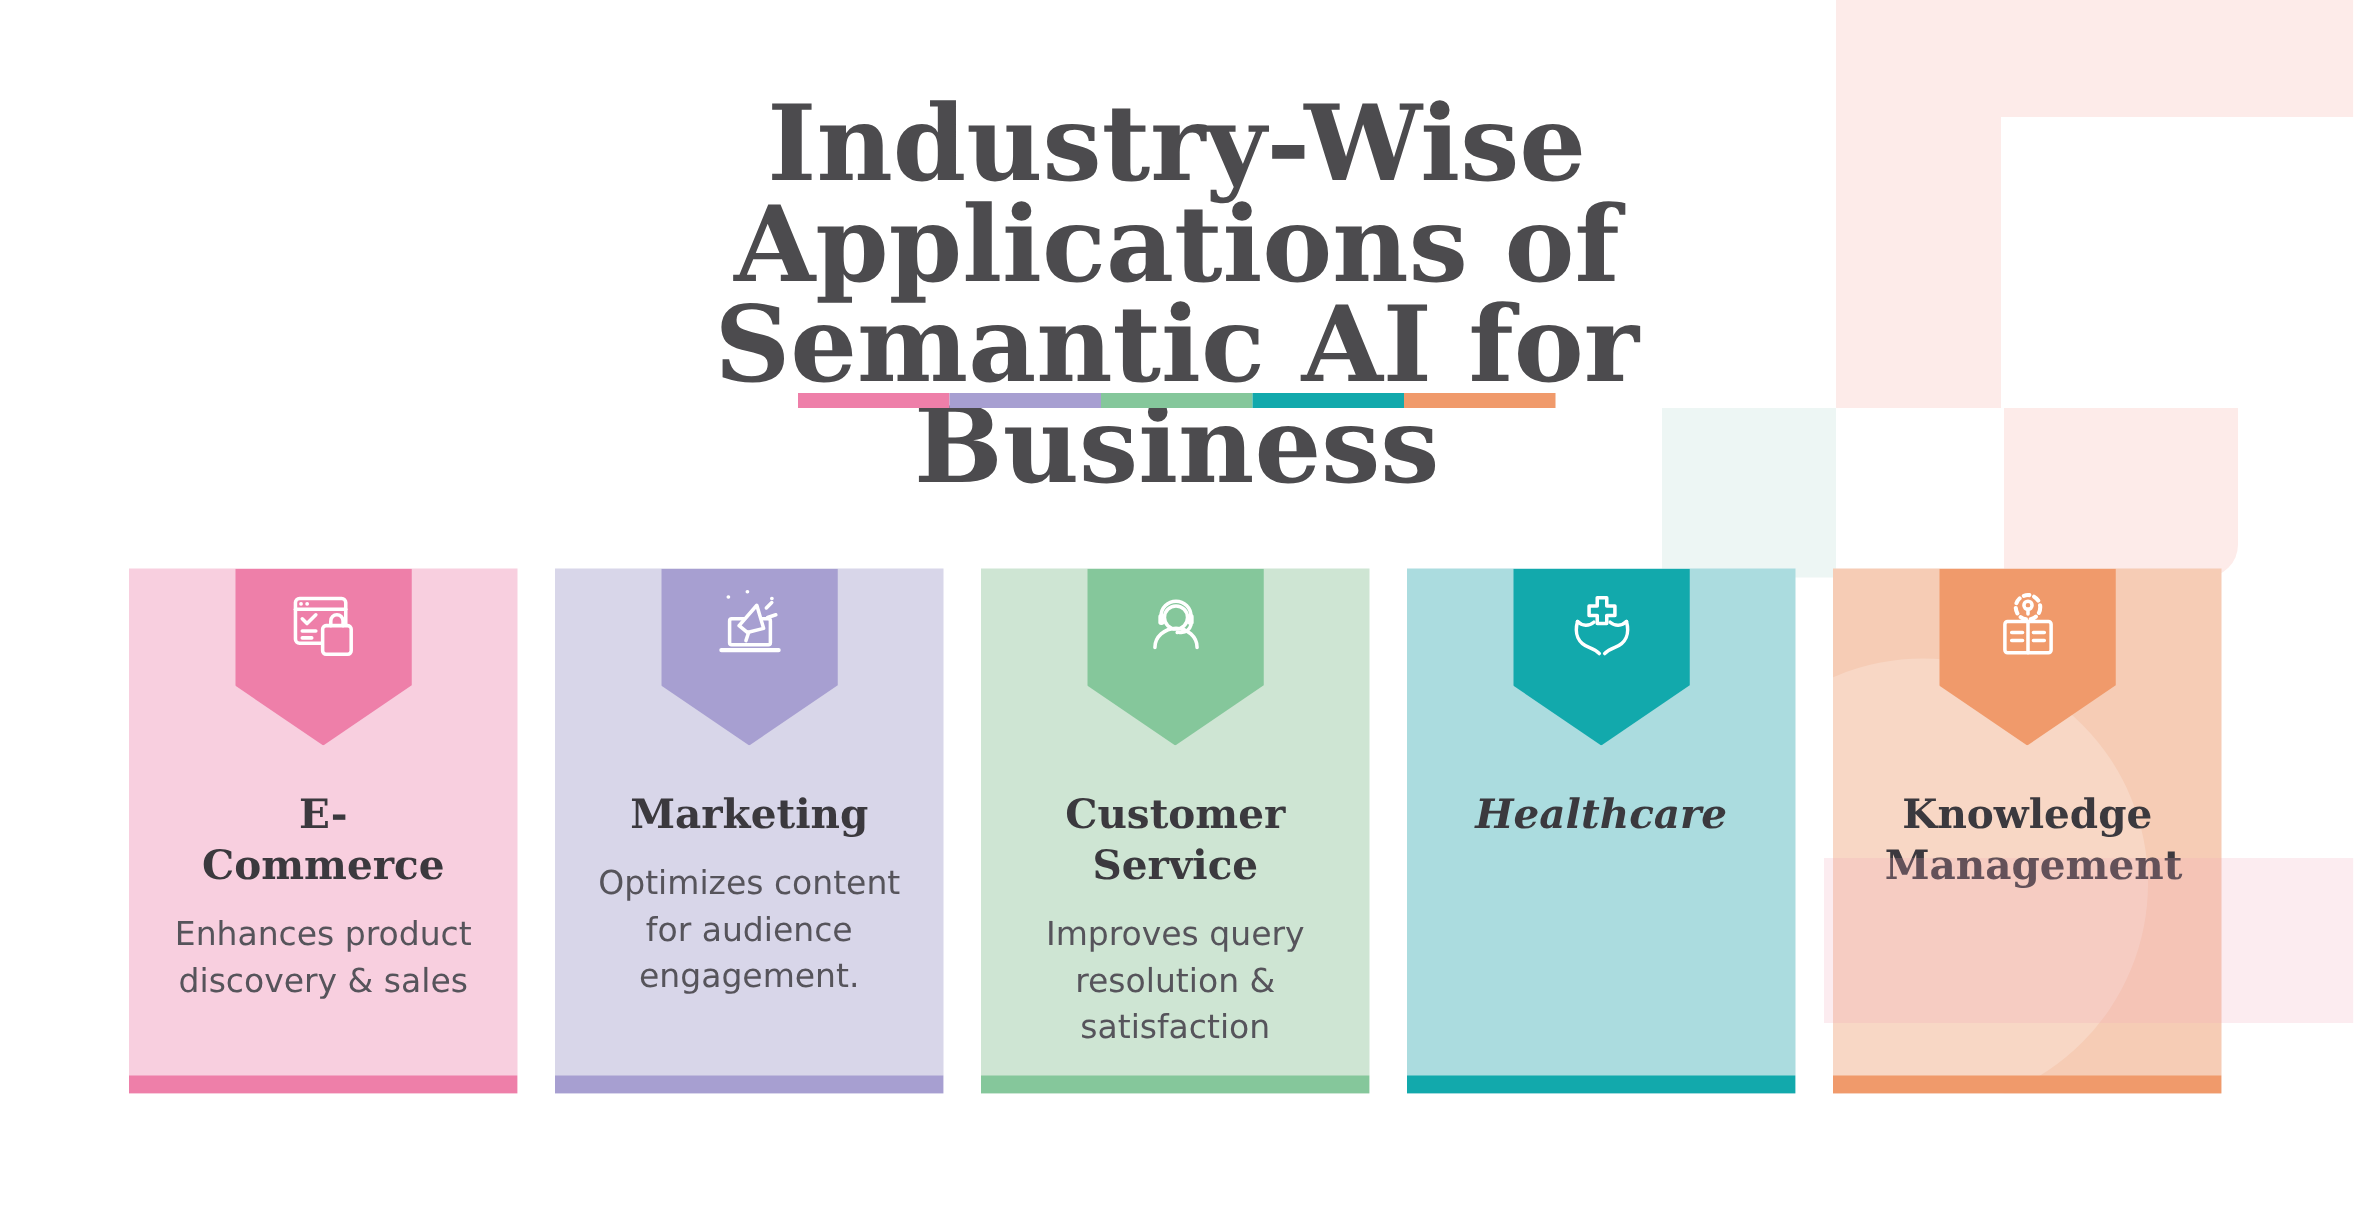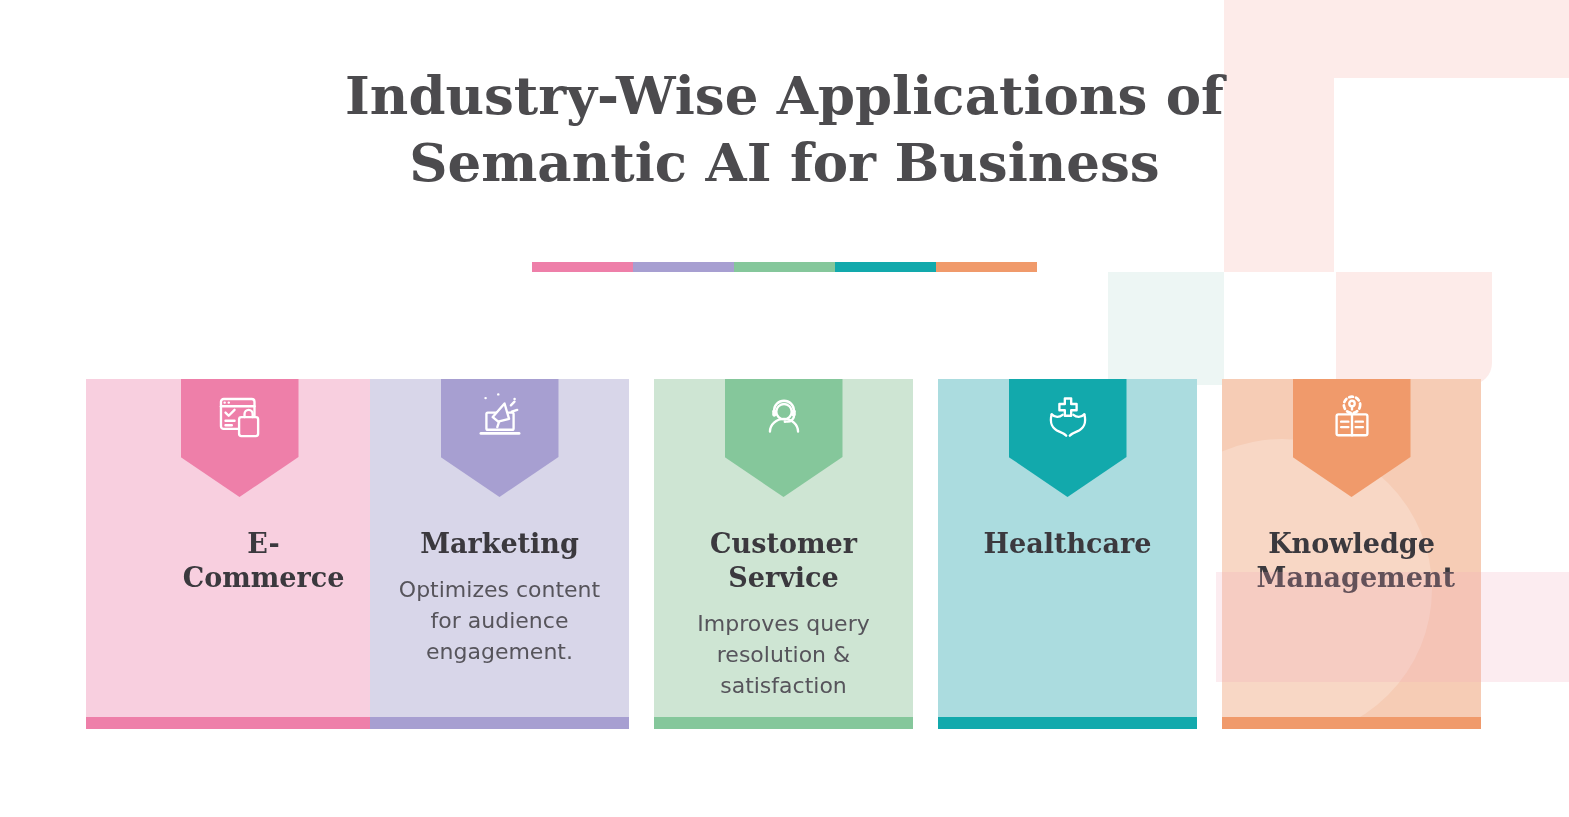--- a/index.html
+++ b/index.html
@@ -10,21 +10,21 @@
   .decor-top-bar{left:1224px;top:0;width:345px;height:78px;background:#fdebe9;}
   .decor-top-col{left:1224px;top:0;width:110px;height:272px;background:#fdebe9;}
   .decor-teal-square{left:1108px;top:272px;width:116px;height:113px;background:#edf6f4;}
   .decor-pink-block{left:1336px;top:272px;width:156px;height:113px;background:#fdebe9;
                     border-bottom-right-radius:22px;}
   .decor-right-band{left:1216px;top:572px;width:353px;height:110px;
                     background:rgba(240,170,185,0.22);z-index:3;}
   
   .title-wrap{position:absolute;left:0;right:0;top:62px;z-index:2;text-align:center;}
   .title-wrap h1{margin:0 auto;width:930px;font-family:"DejaVu Serif",serif;
-                 font-weight:bold;font-size:53px;line-height:67px;color:#4c4b4e;}
+                 font-weight:bold;font-size:70px;line-height:67px;color:#4c4b4e;}
   .divider{position:absolute;left:532px;top:262px;width:505px;height:10px;z-index:2;
            display:flex;}
   .divider span{flex:1 1 0;height:100%;}
   
   .card{position:absolute;top:379px;width:259px;height:350px;z-index:2;overflow:hidden;
         background:var(--bg);text-align:center;}
   .pennant{position:absolute;left:50%;top:0;transform:translateX(-50%);
            width:118px;height:118px;background:var(--accent);
            clip-path:polygon(0 0,100% 0,100% 66%,50% 100%,0 66%);}
   .pennant svg{display:block;margin:10px auto 0;color:var(--accent);}
@@ -52,33 +52,34 @@
     <h1>Industry-Wise Applications of Semantic AI for Business</h1>
   </div>
   <div class="divider">
     <span style="background: rgb(238, 127, 169);"></span>
     <span style="background: rgb(167, 159, 209);"></span>
     <span style="background: rgb(133, 199, 155);"></span>
     <span style="background: rgb(18, 169, 172);"></span>
     <span style="background: rgb(240, 154, 107);"></span>
   </div>
 
-  <div class="card" style="left: 86px; padding-left: 48px; --bg: #f8cfdf; --accent: #ee7fa9;">
+  <div class="card" style="left: 86px; --bg: #f8cfdf; --accent: #ee7fa9;">
     <div class="pennant">
       <svg width="58" height="58" viewBox="0 0 64 64" fill="none" stroke="#ffffff" stroke-width="2.6" stroke-linecap="round" stroke-linejoin="round">
         <rect x="11" y="11" width="37" height="33" rx="3"></rect>
         <line x1="11" y1="19" x2="48" y2="19"></line>
         <path d="M15 15 h0.2 M19.5 15 h0.2"></path>
         <path d="M16 26 l3.5 3.5 L26 23"></path>
         <path d="M16 35 h10 M16 40 h7"></path>
         <rect x="31" y="31" width="21" height="21" rx="2.5" fill="currentColor"></rect>
         <path d="M37 31 v-3.5 a4.5 4.5 0 0 1 9 0 V31"></path>
       </svg>
     </div>
     <div class="card-title">E-Commerce</div>
+    <div class="card-desc">Enhances product discovery &amp; sales</div>
     <div class="card-bar"></div>
   </div>
 
   <div class="card" style="left: 370px; --bg: #d8d6e9; --accent: #a79fd1;">
     <div class="pennant">
       <svg width="58" height="58" viewBox="0 0 64 64" fill="none" stroke="#ffffff" stroke-width="2.6" stroke-linecap="round" stroke-linejoin="round">
         <rect x="17" y="26" width="30" height="19" rx="1.5"></rect>
         <path d="M11 49 h42" stroke-width="3.2"></path>
         <path d="M24 31 L37 16 l5 17 -12 3 z" fill="currentColor"></path>
         <path d="M31 36 l-2 6"></path>
@@ -101,21 +102,21 @@
         <rect x="40.5" y="22.5" width="4.5" height="8" rx="2" fill="#ffffff" stroke="none"></rect>
         <path d="M43 30.5 a7.5 7.5 0 0 1 -7 5.5 h-1.5"></path>
         <circle cx="33" cy="36" r="1.4" fill="#ffffff" stroke="none"></circle>
       </svg>
     </div>
     <div class="card-title">Customer Service</div>
     <div class="card-desc">Improves query resolution &amp; satisfaction</div>
     <div class="card-bar"></div>
   </div>
 
-  <div class="card" style="left: 938px; --bg: #abdcdf; --accent: #12a9ac;">
+  <div class="card" style="left: 938px; font-style: italic; --bg: #abdcdf; --accent: #12a9ac;">
     <div class="pennant">
       <svg width="58" height="58" viewBox="0 0 64 64" fill="none" stroke="#ffffff" stroke-width="2.6" stroke-linecap="round" stroke-linejoin="round">
         <path d="M28.5 10.5 h7 v6 h6 v7 h-6 v6 h-7 v-6 h-6 v-7 h6 z"></path>
         <path d="M14 28 c-2.5 9 0.5 16 8.5 19 c3 1.2 5.5 2.5 7.5 4.5"></path>
         <path d="M14 28 c3.5 3.5 8.5 3.5 12 0.5"></path>
         <path d="M50 28 c2.5 9 -0.5 16 -8.5 19 c-3 1.2 -5.5 2.5 -7.5 4.5"></path>
         <path d="M50 28 c-3.5 3.5 -8.5 3.5 -12 0.5"></path>
       </svg>
     </div>
     <div class="card-title">Healthcare</div>

